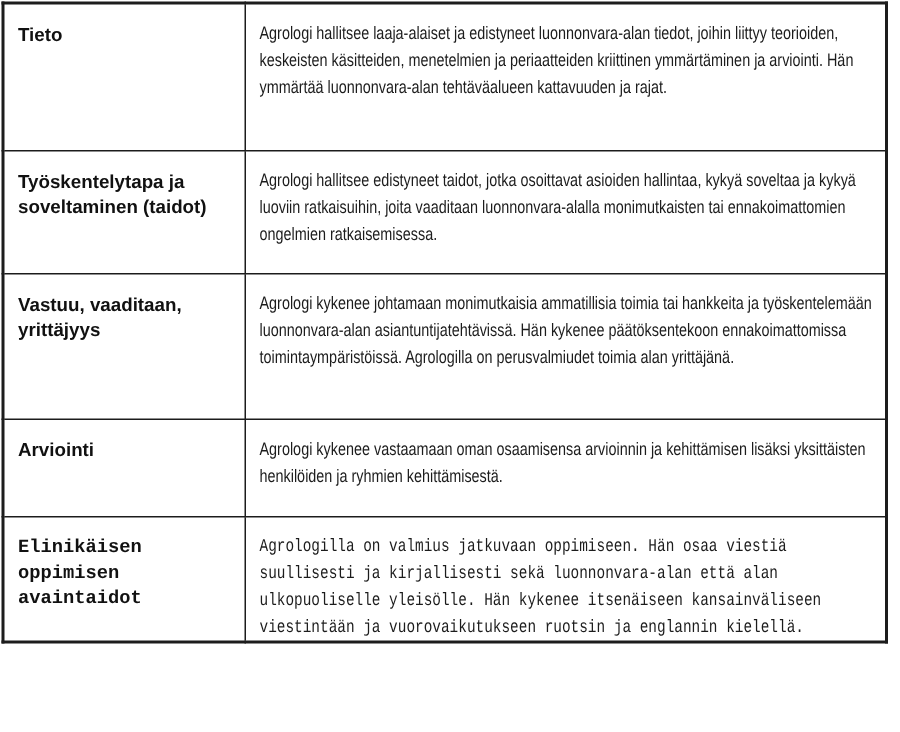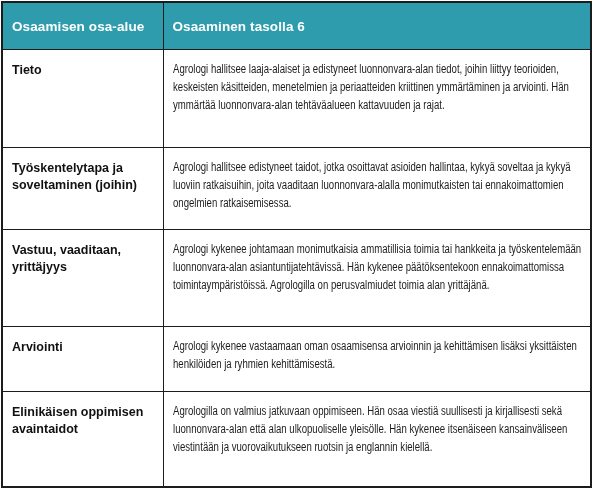--- a/index.html
+++ b/index.html
@@ -48,46 +48,42 @@
     line-height: 18px;
     color: #1c1c1c;
     width: 125%;
     transform: scaleX(0.8);
     transform-origin: 0 0;
   }
   tr.r-tieto     { height: 98px; }
   tr.r-tyoskent  { height: 82px; }
   tr.r-vastuu    { height: 97px; }
   tr.r-arviointi { height: 65px; padding-left: 12px; }
-  tr.r-elinik    { height: 96px; }
+  tr.r-elinik    { height: 69px; font-family: Liberation Mono, monospace; }
 </style>
 </head>
 <body>
 
 <table class="competence">
   <colgroup>
       <col class="c1">
       <col class="c2">
     </colgroup>
 
   <tbody>
-      <tr class="header-row">
-    <th>Osaamisen osa-alue</th>
-    <th>Osaaminen tasolla 6</th>
-  </tr>
 
   <tr class="r-tieto">
     <td class="label-cell">Tieto</td>
     <td class="desc-cell">
       <p>Agrologi hallitsee laaja-alaiset ja edistyneet luonnonvara-alan tiedot, joihin liittyy teorioiden, keskeisten käsitteiden, menetelmien ja periaatteiden kriittinen ymmärtäminen ja arviointi. Hän ymmärtää luonnonvara-alan tehtäväalueen kattavuuden ja rajat.</p>
     </td>
   </tr>
 
   <tr class="r-tyoskent">
-    <td class="label-cell">Työskentelytapa ja soveltaminen (joihin)</td>
+    <td class="label-cell">Työskentelytapa ja soveltaminen (taidot)</td>
     <td class="desc-cell">
       <p>Agrologi hallitsee edistyneet taidot, jotka osoittavat asioiden hallintaa, kykyä soveltaa ja kykyä luoviin ratkaisuihin, joita vaaditaan luonnonvara-alalla monimutkaisten tai ennakoimattomien ongelmien ratkaisemisessa.</p>
     </td>
   </tr>
 
   <tr class="r-vastuu">
     <td class="label-cell">Vastuu, vaaditaan, yrittäjyys</td>
     <td class="desc-cell">
       <p>Agrologi kykenee johtamaan monimutkaisia ammatillisia toimia tai hankkeita ja työskentelemään luonnonvara-alan asiantuntijatehtävissä. Hän kykenee päätöksentekoon ennakoimattomissa toimintaympäristöissä. Agrologilla on perusvalmiudet toimia alan yrittäjänä.</p>
     </td>

